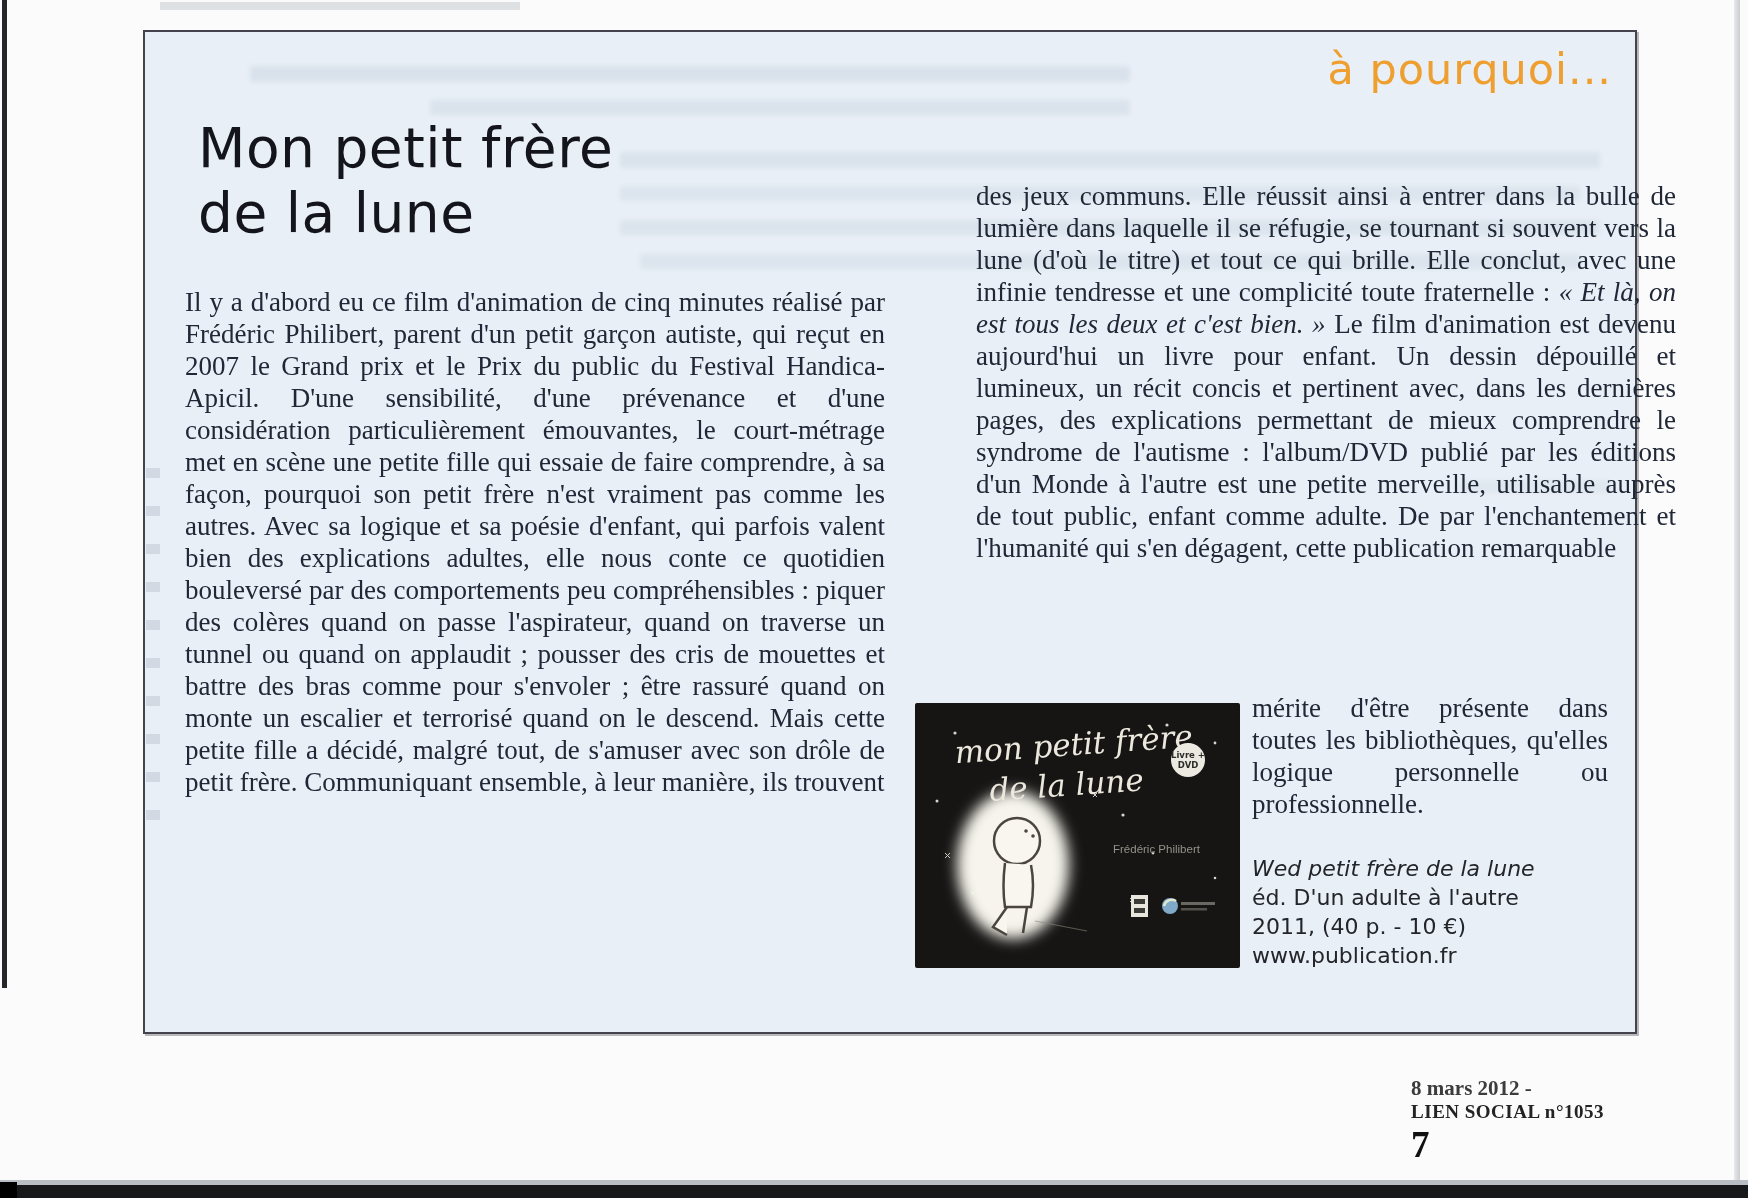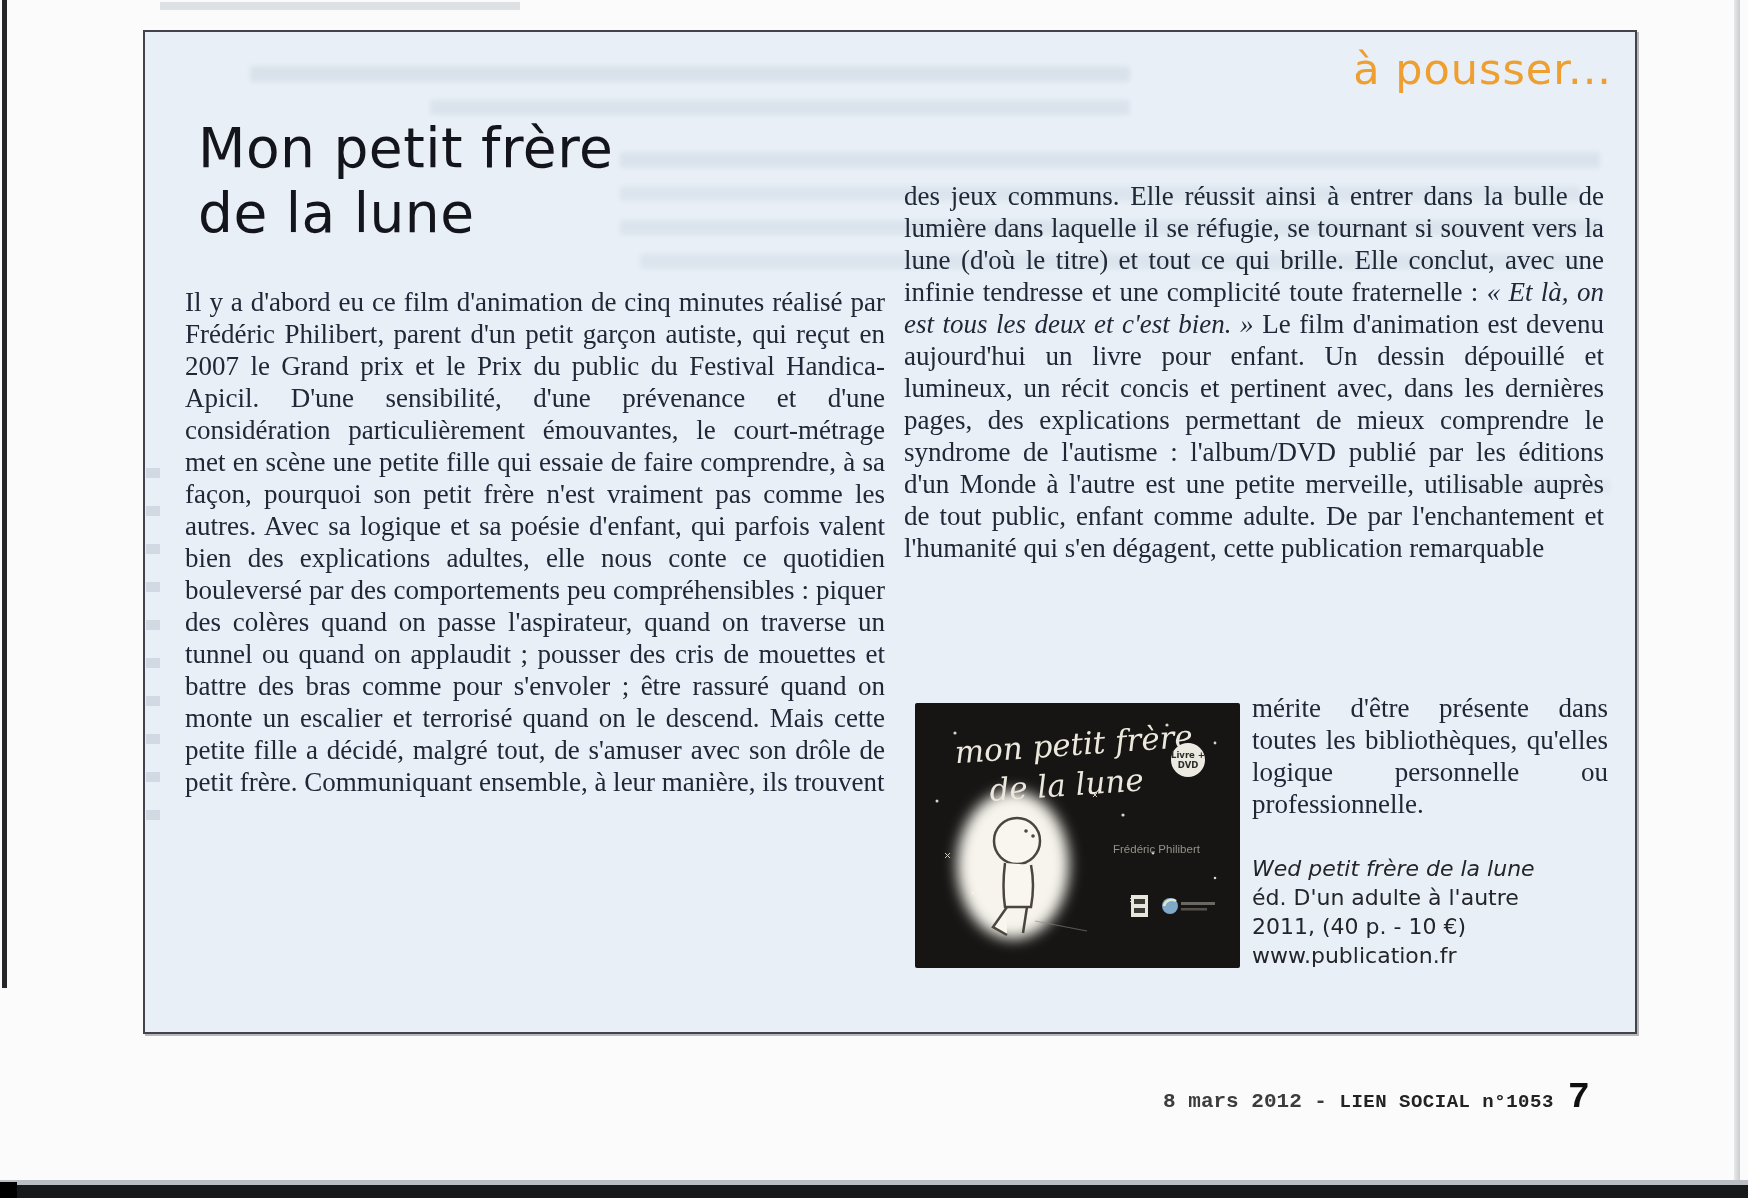--- a/index.html
+++ b/index.html
@@ -44,41 +44,41 @@
     position:absolute;left:198px;top:116px;
     font-family:"DejaVu Sans", sans-serif;
     font-size:55px;line-height:65px;color:#14141c;letter-spacing:.5px;
   }
 
   .bodytext{
     font-size:27px;line-height:32px;color:#202837;
     text-align:justify;
   }
   .col-left{position:absolute;left:185px;top:286px;width:700px;}
-  .col-right{position:absolute;left:904px;top:180px;width:700px;}
+  .col-right{position:absolute;left:976px;top:180px;width:700px;}
   .col-side{position:absolute;left:1252px;top:692px;width:356px;}
   .quote-italic{font-style:italic;}
 
   .pubinfo{
     position:absolute;left:1252px;top:854px;
     font-family:"DejaVu Sans", sans-serif;
     font-size:22px;line-height:29px;color:#23252a;
   }
   .pubinfo .it{font-style:italic;}
 
   
   .cover{
     position:absolute;left:915px;top:703px;width:325px;height:265px;
     background:#171514;border-radius:2px;
   }
 
   .footer{
     position:absolute;right:158px;top:1076px;
-    font-family:Liberation Mono, monospace;
-    display:flex;align-items:baseline;white-space:pre;
+    font-family:Liberation Serif, serif;
+    display:flex;align-items:baseline;white-space:pre;flex-direction:column;
   }
   .footer .f-date{font-size:21px;font-weight:bold;color:#3c3c3c;}
   .footer .f-mag{font-size:19px;font-weight:bold;color:#232323;letter-spacing:.5px;}
   .footer .f-page{font-size:37px;font-weight:bold;color:#101010;margin-left:14px;}
 </style>
 </head>
 <body>
 
 <div id="page">
 
@@ -90,21 +90,21 @@
 
   <div class="ghost" style="left:250px;top:66px;width:880px;height:16px;opacity:.13;"></div>
   <div class="ghost" style="left:430px;top:100px;width:700px;height:15px;opacity:.12;"></div>
   <div class="ghost" style="left:620px;top:152px;width:980px;height:16px;opacity:.12;"></div>
   <div class="ghost" style="left:620px;top:186px;width:960px;height:15px;opacity:.10;"></div>
   <div class="ghost" style="left:620px;top:220px;width:980px;height:15px;opacity:.11;"></div>
   <div class="ghost" style="left:640px;top:254px;width:940px;height:15px;opacity:.10;"></div>
   <div class="ghost" style="left:1460px;top:480px;width:150px;height:13px;opacity:.08;"></div>
   <div class="ghost-ticks"></div>
 
-  <div class="signaler">à pousser...</div>
+  <div class="signaler">à pourquoi...</div>
 
   <div class="title">
     <div>Mon petit frère</div>
     <div>de la lune</div>
   </div>
 
   <div class="bodytext col-left">Il y a d'abord eu ce film d'animation de cinq minutes réalisé par Frédéric Philibert, parent d'un petit garçon autiste, qui reçut en 2007 le Grand prix et le Prix du public du Festival Handica-Apicil. D'une sensibilité, d'une prévenance et d'une considération particulièrement émouvantes, le court-métrage met en scène une petite fille qui essaie de faire comprendre, à sa façon, pourquoi son petit frère n'est vraiment pas comme les autres. Avec sa logique et sa poésie d'enfant, qui parfois valent bien des explications adultes, elle nous conte ce quotidien bouleversé par des comportements peu compréhensibles : piquer des colères quand on passe l'aspirateur, quand on traverse un tunnel ou quand on applaudit ; pousser des cris de mouettes et battre des bras comme pour s'envoler ; être rassuré quand on monte un escalier et terrorisé quand on le descend. Mais cette petite fille a décidé, malgré tout, de s'amuser avec son drôle de petit frère. Communiquant ensemble, à leur manière, ils trouvent</div>
 
   <div class="bodytext col-right"><span>des jeux communs. Elle réussit ainsi à entrer dans la bulle de lumière dans laquelle il se réfugie, se tournant si souvent vers la lune (d'où le titre) et tout ce qui brille. Elle conclut, avec une infinie tendresse et une complicité toute fraternelle : </span><span class="quote-italic">« Et là, on est tous les deux et c'est bien. »</span><span> Le film d'animation est devenu aujourd'hui un livre pour enfant. Un dessin dépouillé et lumineux, un récit concis et pertinent avec, dans les dernières pages, des explications permettant de mieux comprendre le syndrome de l'autisme : l'album/DVD publié par les éditions d'un Monde à l'autre est une petite merveille, utilisable auprès de tout public, enfant comme adulte. De par l'enchantement et l'humanité qui s'en dégagent, cette publication remarquable</span></div>
 

